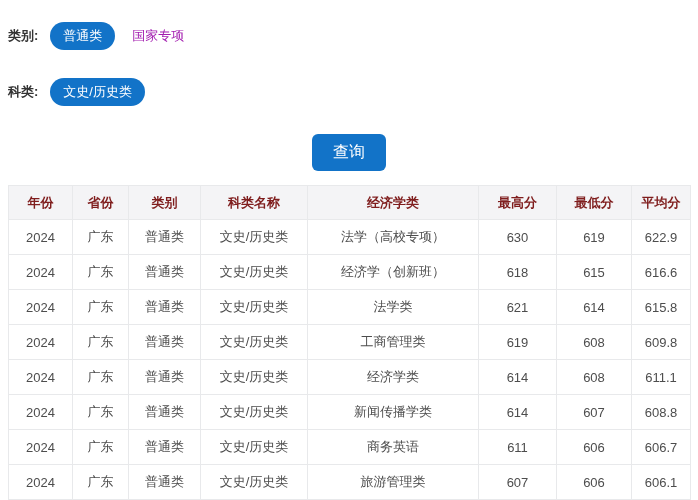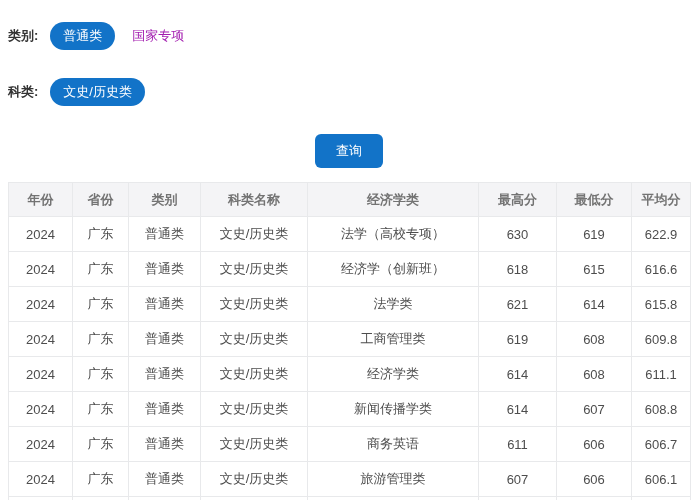--- a/index.html
+++ b/index.html
@@ -42,21 +42,21 @@
 
   
   .button-row {
     display: flex;
     justify-content: center;
     margin: 2px 0 14px 0;
   }
   .query-button {
     background: #1273c8;
     color: #ffffff;
-    font-size: 13px;
+    font-size: 16px;
     border: none;
     border-radius: 6px;
     padding: 8px 21px;
     cursor: pointer;
     font-family: inherit;
   }
 
   
   table.results {
     width: 682px;
@@ -67,21 +67,21 @@
   table.results th, table.results td {
     border: 1px solid #e8e9eb;
     text-align: center;
     vertical-align: middle;
     overflow: hidden;
     white-space: nowrap;
   }
   table.results th {
     background: #f4f4f6;
     font-weight: bold;
-    color: #737373;
+    color: #7f1d1d;
     height: 34px;
   }
   table.results td {
     color: #4d4d4d;
     height: 35px;
     background: #ffffff;
   }
 </style>
 </head>
 <body>

